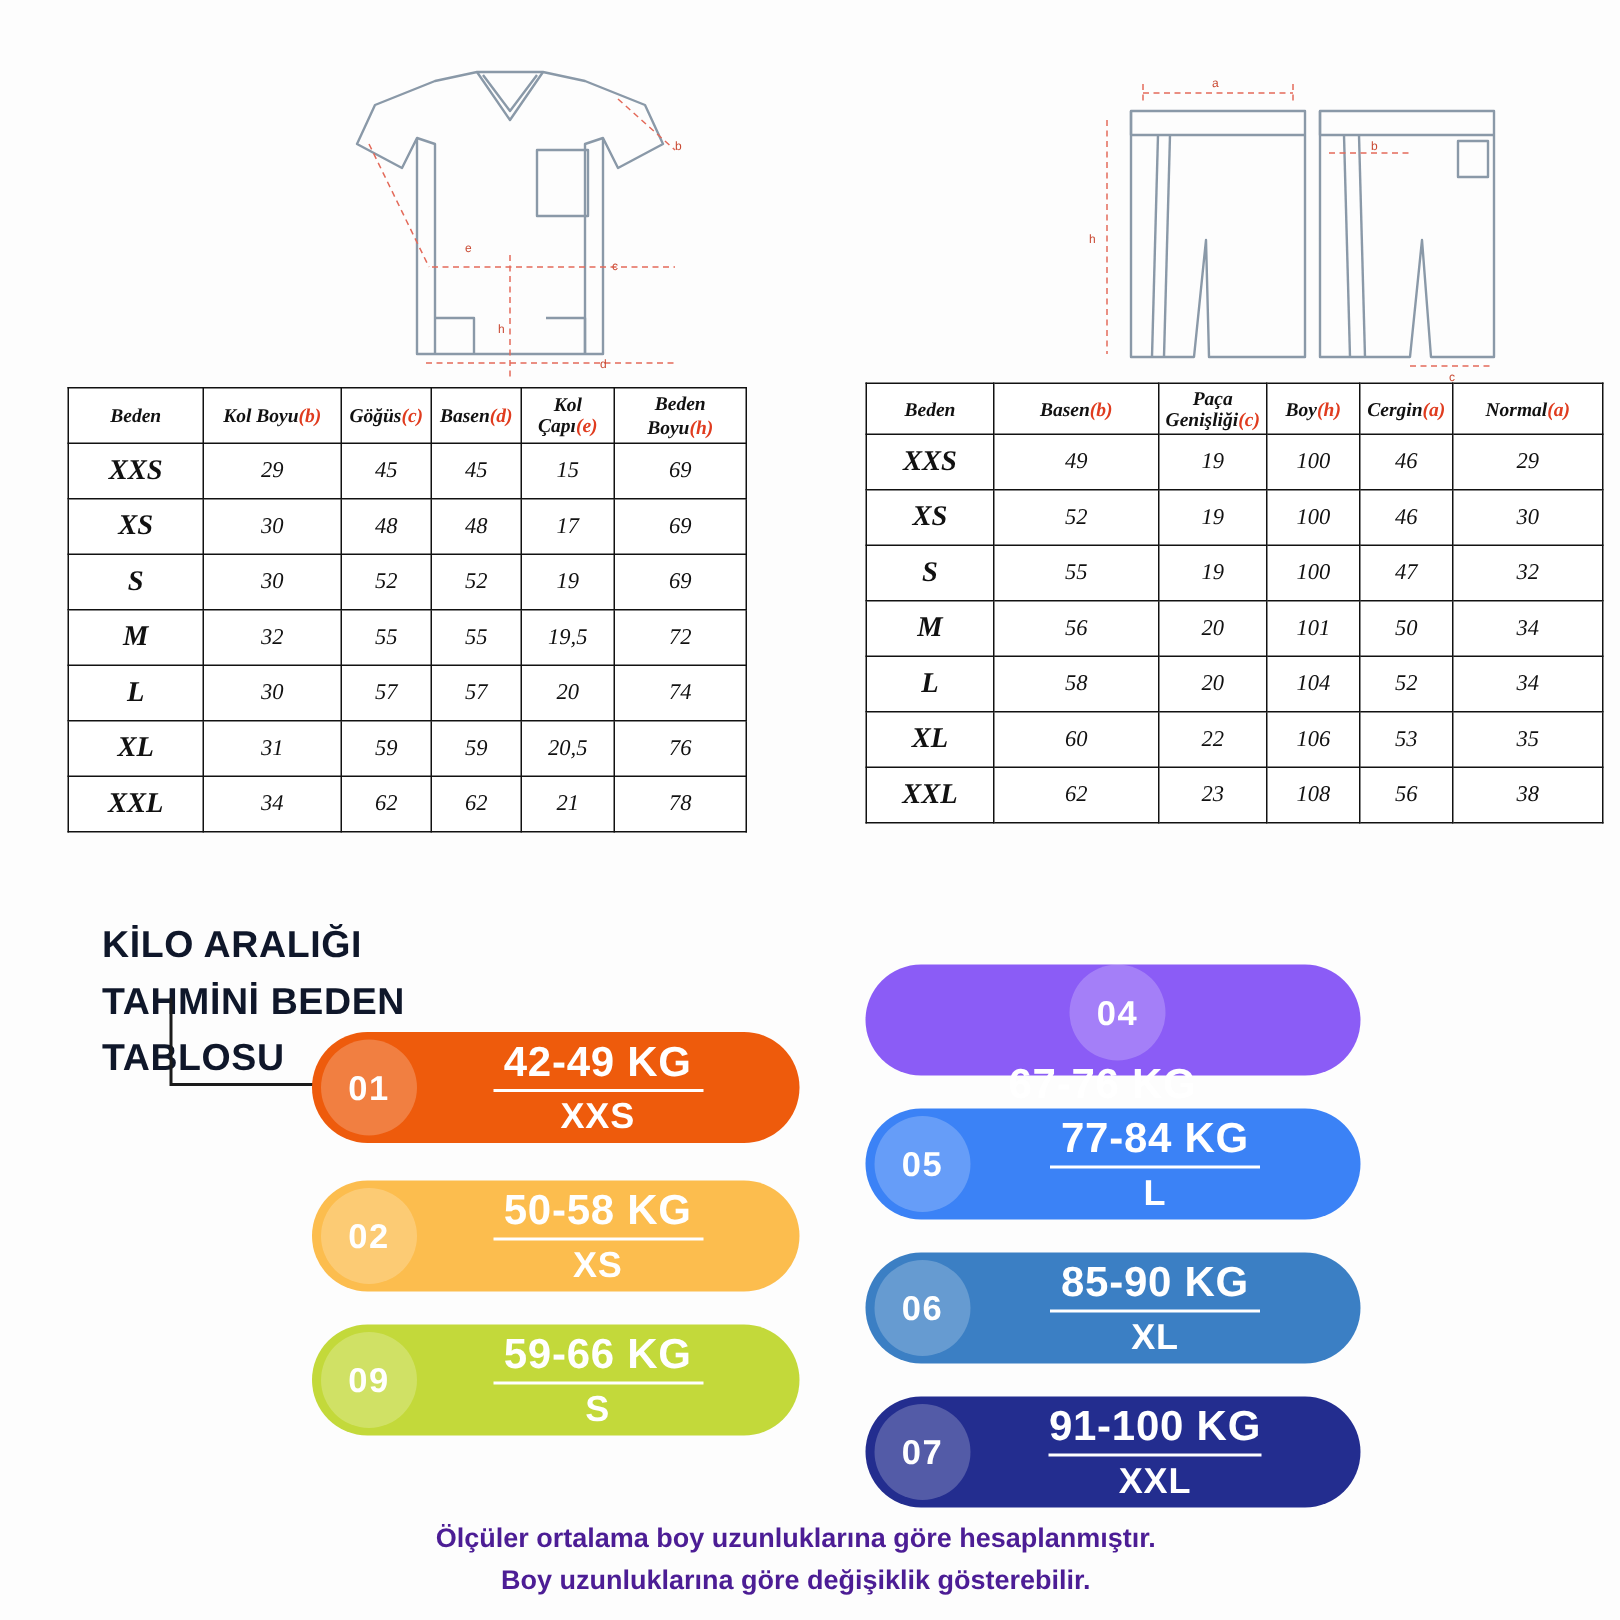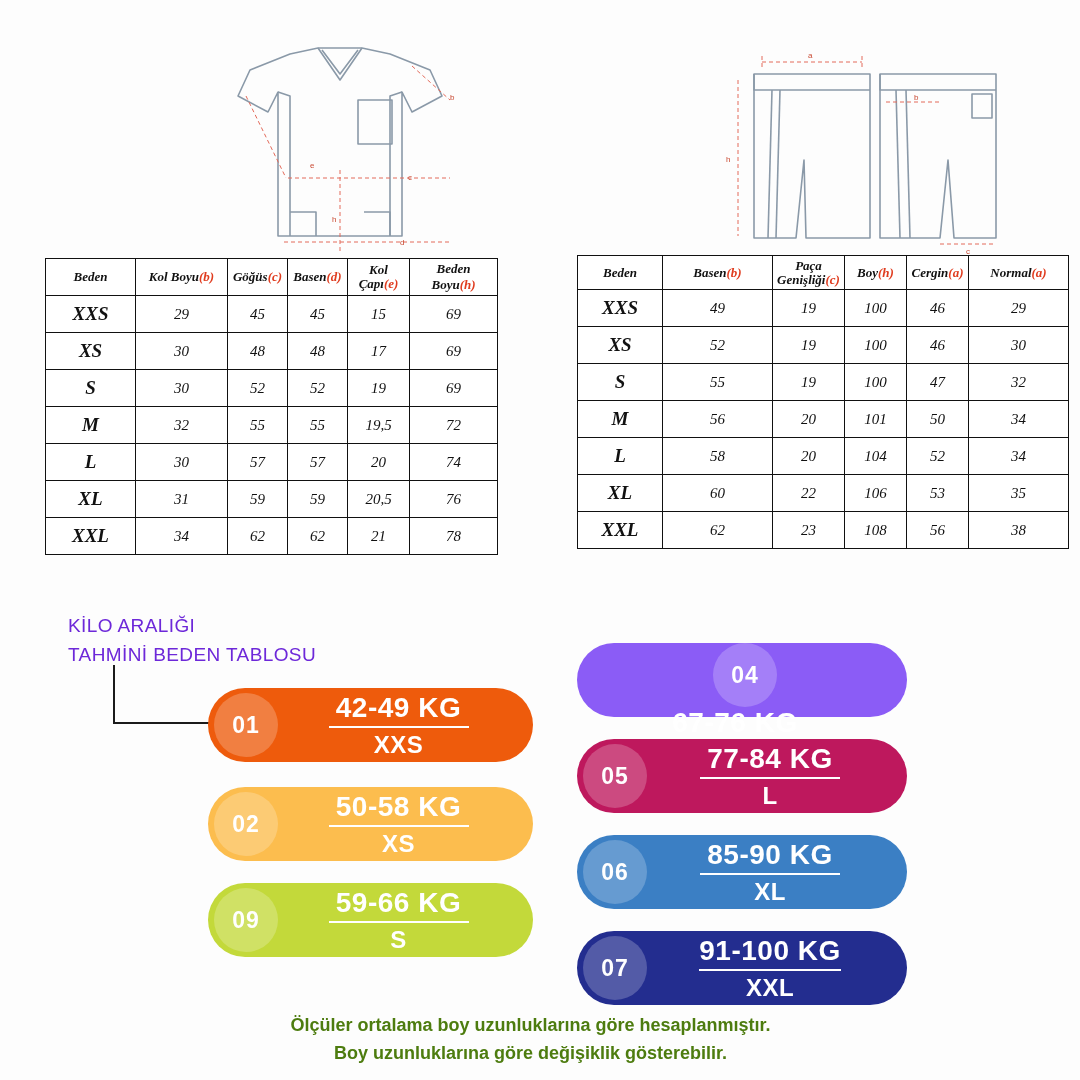--- a/index.html
+++ b/index.html
@@ -74,24 +74,24 @@
   #table-bottom .d4 { width: 62px; }
   #table-bottom .d5 { width: 100px; }
 
   .small-head { font-size: 11px; line-height: 1.05; }
 
   
   #weight-title {
     position: absolute;
     left: 68px; top: 612px;
     width: 270px;
-    font-weight: normal;
-    font-size: 19px;
+    font-weight: bold;
+    font-size: 25px;
     letter-spacing: 0.4px;
-    color: #6d28d9;
+    color: #0f172a;
     line-height: 1.5;
   }
   #bracket {
     position: absolute;
     left: 112px; top: 665px;
   }
 
   .pill {
     position: absolute;
     height: 74px;
@@ -143,21 +143,21 @@
   #p6 { left: 577px; top: 835px; width: 330px; }
   #p7 { left: 577px; top: 931px; width: 330px; }
 
   #footer {
     position: absolute;
     left: 0; top: 1012px;
     width: 1061px;
     text-align: center;
     font-weight: bold;
     font-size: 18px;
-    color: #4d7c0f;
+    color: #4c1d95;
     line-height: 1.55;
   }
 </style>
 </head>
 <body>
 
 <div id="page">
 
   <div class="diagram" id="top-diagram">
     <svg class="diag-svg" width="380" height="215" viewBox="0 0 380 215">
@@ -397,21 +397,21 @@
   </div>
 
   <div class="pill" id="p4" style="background: #8b5cf6; flex-direction: column;">
     <div class="num">04</div>
     <div class="vals">
       <div class="kg">67-76 KG</div>
       <div class="sz">M</div>
     </div>
   </div>
 
-  <div class="pill" id="p5" style="background: #be185d;">
+  <div class="pill" id="p5" style="background: #3b82f6;">
     <div class="num">05</div>
     <div class="vals">
       <div class="kg">77-84 KG</div>
       <div class="sz">L</div>
     </div>
   </div>
 
   <div class="pill" id="p6" style="background: rgb(59, 127, 196);">
     <div class="num">06</div>
     <div class="vals">

